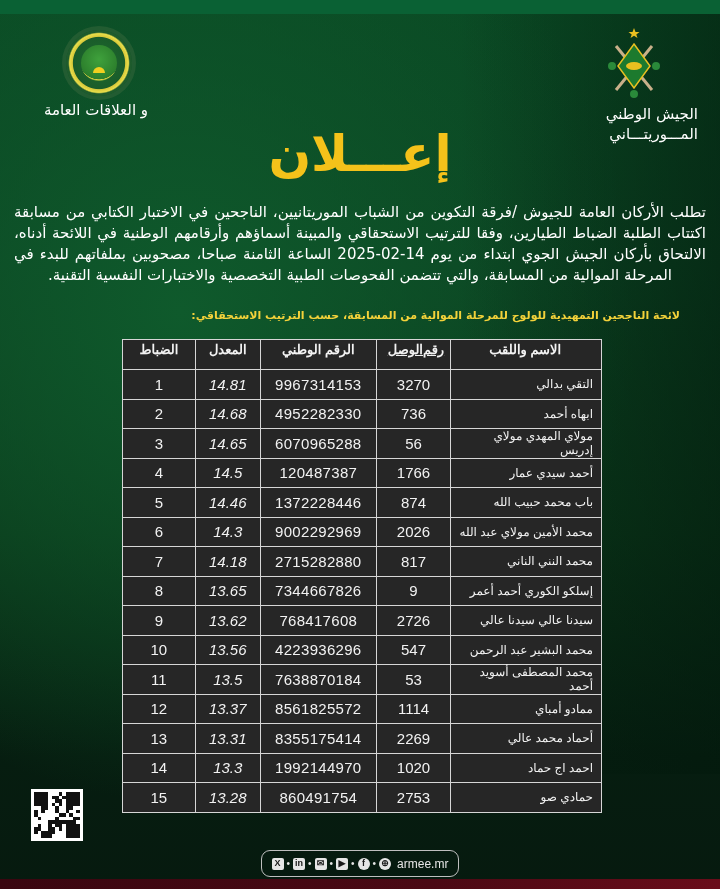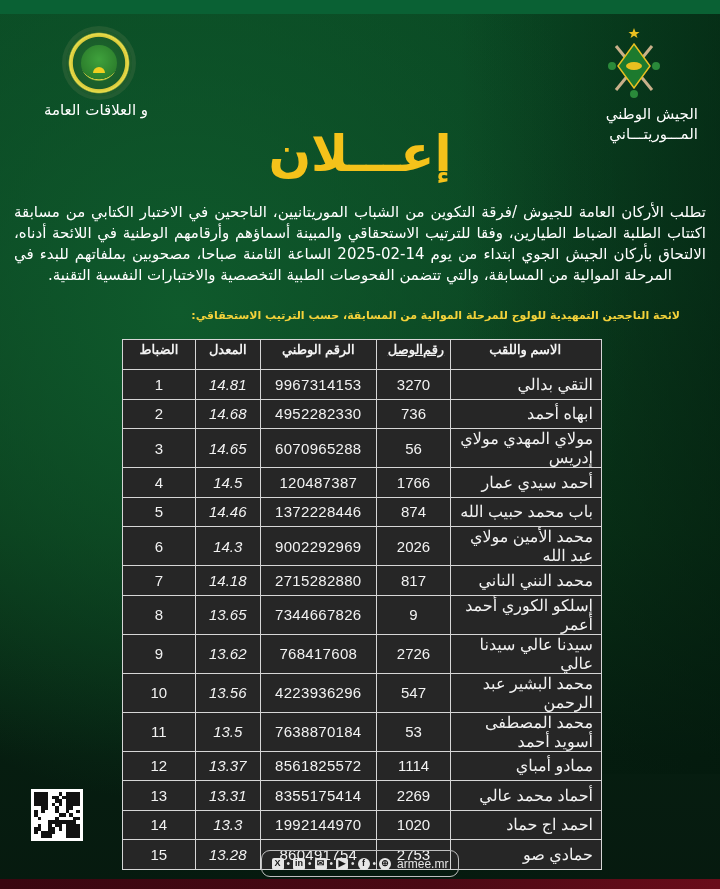--- a/index.html
+++ b/index.html
@@ -83,21 +83,21 @@
     background: #262626; color: #f2f2f2;
     font-family: "Liberation Sans", sans-serif;
   }
   .results-table th, .results-table td {
     border: 1px solid #d6d6d6; height: 29.5px; padding: 0 6px;
   }
   .results-table thead th {
     height: 30px; font-size: 13px; font-weight: bold; vertical-align: bottom; padding-bottom: 12px;
   }
   .results-table td { font-size: 15px; text-align: center; }
-  .results-table td.name { text-align: right; font-size: 16px; width: 174px; padding-right: 8px; }
+  .results-table td.name { text-align: right; font-size: 12px; width: 174px; padding-right: 8px; }
   .results-table td.receipt { width: 76px; }
   .results-table td.nni { width: 122px; letter-spacing: 0.3px; }
   .results-table td.avg { width: 70px; font-style: italic; }
   .results-table td.rank { width: 80px; }
   .th-name { text-align: right; padding-right: 40px !important; }
   .th-stack { display: flex; flex-direction: row; align-items: flex-start; line-height: 15px; text-decoration: underline; }
   .th-avg { vertical-align: top !important; padding-top: 2px !important; }
 
   
   .qr {

